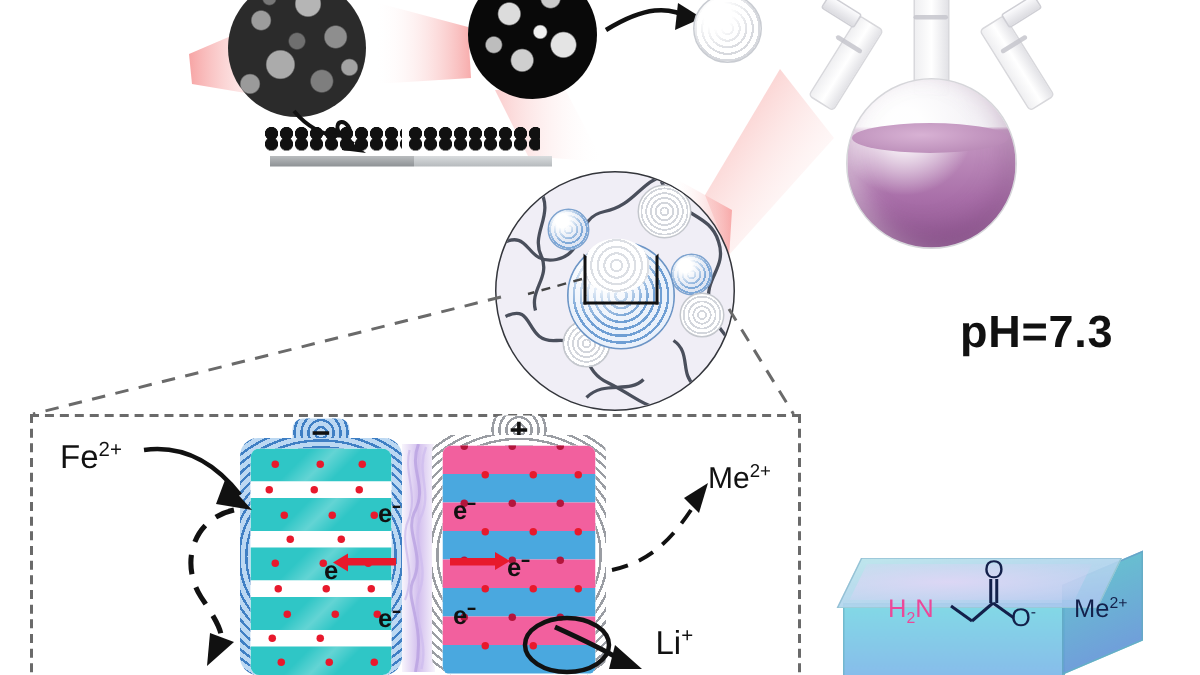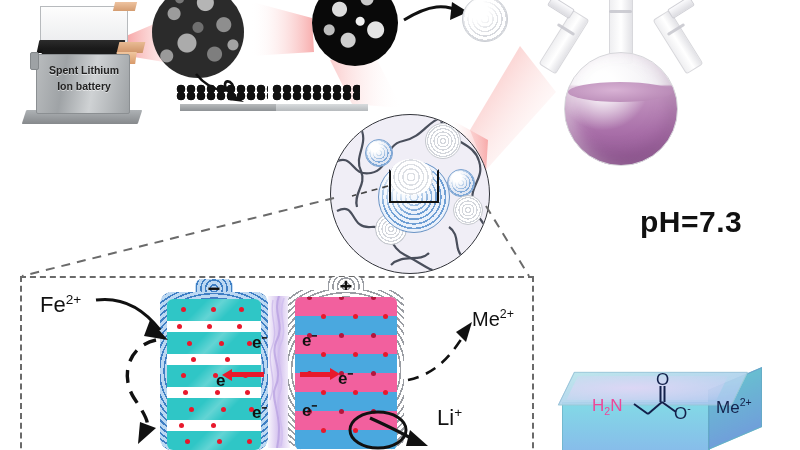--- a/index.html
+++ b/index.html
@@ -13,21 +13,21 @@
   .stage{position:absolute;inset:0;width:800px;height:450px;overflow:hidden;}
   .abs{position:absolute;}
 
   
   .lbl{position:absolute;color:#111;font-weight:bold;white-space:nowrap;}
   #green-efficient-label{left:42px;top:168px;font-size:25px;letter-spacing:.2px;}
   #ph-label{left:640px;top:205px;font-size:30px;letter-spacing:.5px;}
   #gly-label{left:560px;top:336px;font-size:26px;letter-spacing:-.2px;}
   #fe-label{left:40px;top:292px;font-size:22px;font-weight:normal;}
   #me-label{left:472px;top:307px;font-size:20px;font-weight:normal;}
-  #li-label{left:437px;top:405px;font-size:22px;font-weight:normal;}
+  #li-label{left:437px;top:416px;font-size:22px;font-weight:normal;}
   .sup{font-size:.62em;vertical-align:super;}
   .sub{font-size:.62em;vertical-align:sub;}
 
   
   #spent-battery{left:18px;top:2px;width:130px;height:128px;}
   .bat-body{position:absolute;left:18px;top:52px;width:92px;height:58px;
      background:linear-gradient(100deg,#b9bcbe 0%,#9fa3a6 30%,#cfd2d4 60%,#9ea2a5 100%);
      border:1px solid #8b8f92;border-radius:2px;}
   .bat-base{position:absolute;left:6px;top:108px;width:116px;height:14px;
      background:linear-gradient(180deg,#aeb2b5,#86898c);border-radius:1px;
@@ -211,35 +211,20 @@
         <stop offset="100%" stop-color="#ffffff" stop-opacity="0"></stop>
       </linearGradient>
     </defs>
     <polygon points="126,36 196,6 200,68 128,56" fill="url(#bm1)"></polygon>
     <polygon points="312,18 252,2 250,56 314,52" fill="url(#bm2)"></polygon>
     <polygon points="520,46 470,130 486,170 556,92" fill="url(#bm3)" opacity=".85"></polygon>
     <polygon points="488,140 452,120 448,178 486,172" fill="url(#bm2)" opacity=".9"></polygon>
     <polygon points="330,60 376,58 402,108 352,104" fill="url(#bm1)" opacity=".55"></polygon>
   </svg>
 
-  <div id="spent-battery" class="abs">
-    <div class="bat-base"></div>
-    <div class="bat-white-sheet"></div>
-    <div class="bat-cu3"></div>
-    <div class="bat-black-sheet"></div>
-    <div class="bat-black-sheet2"></div>
-    <div class="bat-cu1"></div>
-    <div class="bat-cu2"></div>
-    <div class="bat-body"></div>
-    <div class="bat-tab"></div>
-    <div class="bat-text">
-      <div>Spent Lithium</div>
-      <div>Ion battery</div>
-    </div>
-  </div>
 
   <div id="sem-circle-1" class="sem"></div>
   <div id="sem-circle-2" class="sem"></div>
 
   <div class="graphite abs" style="left:176px;top:84px;">
     <div class="g-shadow" style="left:4px;top:20px;width:96px;"></div>
     <span class="g-row" style="width:92px;"></span>
     <span class="g-row" style="width:92px;margin-top:-3px;"></span>
   </div>
   <div class="graphite abs" style="left:272px;top:84px;">

